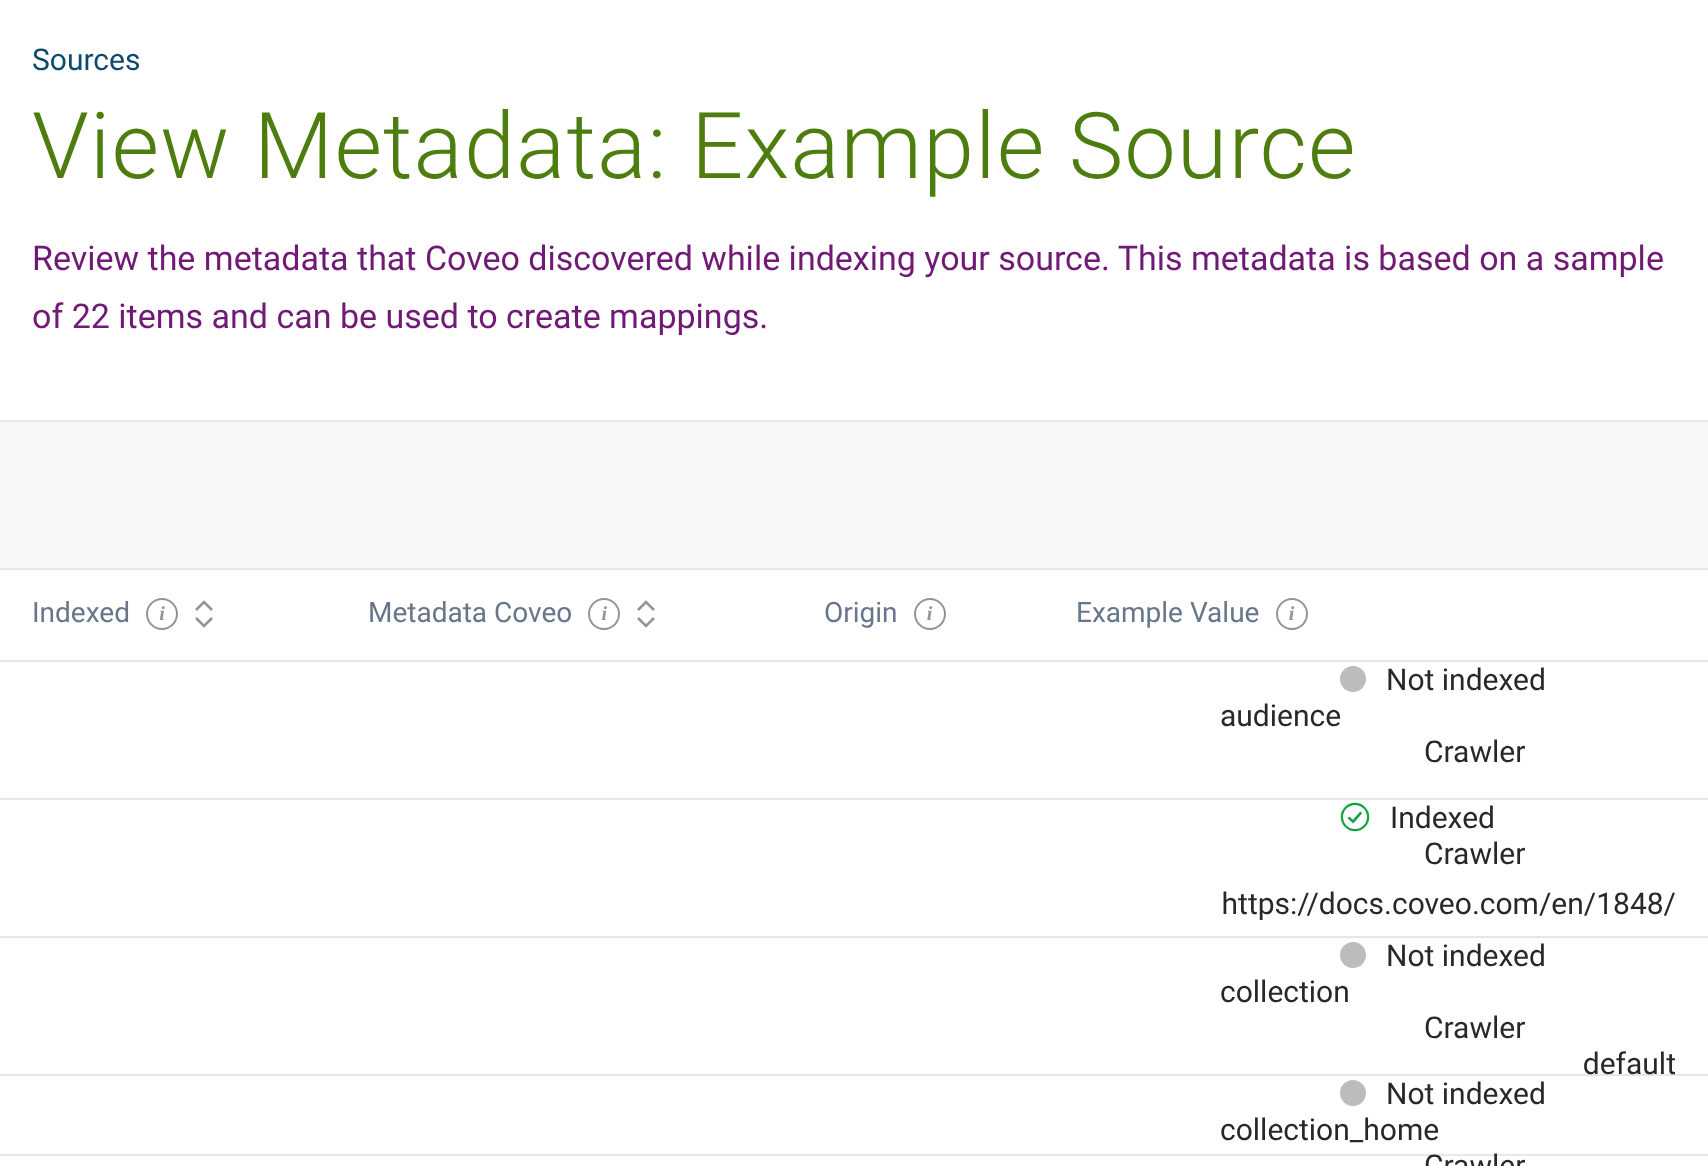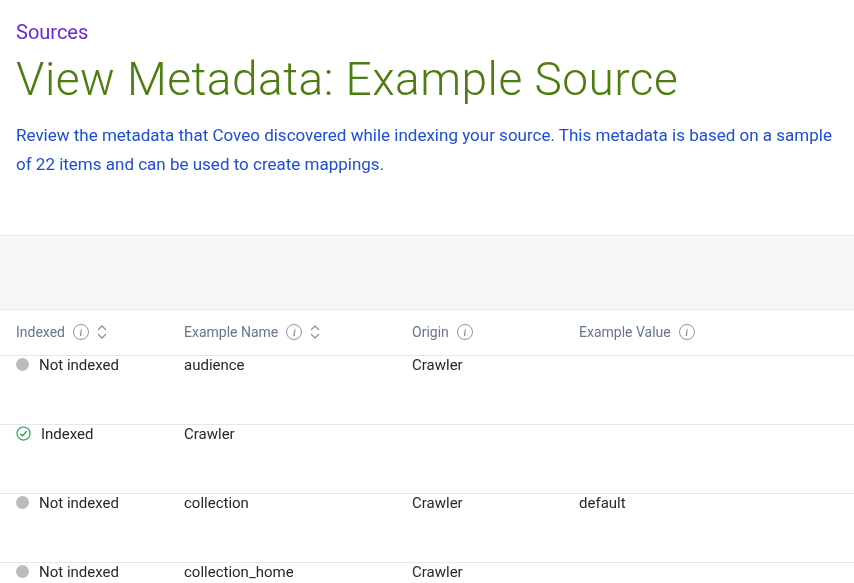--- a/index.html
+++ b/index.html
@@ -12,38 +12,38 @@
       background: #fff;
       color: #282829;
       width: 854px;
       height: 583px;
       overflow: hidden;
     }
     .container {
       padding: 20px 16px 0 16px;
     }
     .breadcrumb {
-      color: #6d28d9;
-      font-size: 20px;
+      color: #0c4a6e;
+      font-size: 15px;
       margin-bottom: 8px;
       display: inline-block;
       cursor: pointer;
     }
     .page-title {
       color: #4d7c0f;
       font-size: 46px;
       font-weight: 300;
       letter-spacing: 0.5px;
       margin-bottom: 15px;
     }
     .description {
-      color: #1d4ed8;
+      color: #701a75;
       font-size: 17px;
       line-height: 1.7;
-      margin-bottom: 56px;
+      margin-bottom: 36px;
       max-width: 830px;
     }
     .table-area {
       border-top: 1px solid #e5e8e8;
       background: #f6f7f9;
       height: 74px;
     }
     .table-header {
       display: flex;
       align-items: center;
@@ -69,21 +69,20 @@
       width: 126px;
       display: flex;
       align-items: center;
       gap: 8px;
     }
     .col-example {
       flex: 1;
       display: flex;
       align-items: center;
       gap: 8px;
-      margin-left: 41px;
     }
     .header-label {
       color: #67768b;
       font-size: 14px;
     }
     .info-icon {
       width: 16px;
       height: 16px;
       border: 1px solid #8e959d;
       border-radius: 50%;
@@ -103,25 +102,26 @@
       gap: 2px;
       cursor: pointer;
     }
     .sort-icon svg {
       width: 10px;
       height: 6px;
       display: block;
     }
     .table-row {
       display: flex;
-      align-items: flex-start;
+      align-items: flex-end;
       border-bottom: 1px solid #e5e8e8;
       background: #fff;
       padding: 0 16px;
       height: 69px;
+      flex-direction: column;
     }
     .status-cell {
       display: flex;
       align-items: center;
       gap: 10px;
     }
     .status-dot {
       width: 13px;
       height: 13px;
       border-radius: 50%;
@@ -156,21 +156,21 @@
     <span class="sort-icon">
       <svg viewBox="0 0 10 6">
           <path d="M1 5 L5 1 L9 5" fill="none" stroke="#8e959d" stroke-width="1.3"></path>
         </svg>
       <svg viewBox="0 0 10 6">
           <path d="M1 1 L5 5 L9 1" fill="none" stroke="#8e959d" stroke-width="1.3"></path>
         </svg>
     </span>
   </div>
   <div class="col-name">
-    <span class="header-label">Example Name</span>
+    <span class="header-label">Metadata Coveo</span>
     <span class="info-icon">i</span>
     <span class="sort-icon">
       <svg viewBox="0 0 10 6">
           <path d="M1 5 L5 1 L9 5" fill="none" stroke="#8e959d" stroke-width="1.3"></path>
         </svg>
       <svg viewBox="0 0 10 6">
           <path d="M1 1 L5 5 L9 1" fill="none" stroke="#8e959d" stroke-width="1.3"></path>
         </svg>
     </span>
   </div>
@@ -203,20 +203,23 @@
       <svg viewBox="0 0 16 16" width="15" height="15">
           <circle cx="8" cy="8" r="7" fill="none" stroke="#12a344" stroke-width="1.2"></circle>
           <path d="M4.5 8.2 L7 10.5 L11.3 5.5" fill="none" stroke="#12a344" stroke-width="1.4"></path>
         </svg>
     </span>
     <span class="cell-text">Indexed</span>
   </div>
   <div class="col-origin">
       <span class="cell-text">Crawler</span>
     </div>
+  <div class="col-example">
+      <span class="cell-text">https://docs.coveo.com/en/1848/</span>
+    </div>
 </div>
 
 <div class="table-row">
   <div class="col-indexed status-cell">
     <span class="status-dot"></span>
     <span class="cell-text">Not indexed</span>
   </div>
   <div class="col-name">
       <span class="cell-text">collection</span>
     </div>

